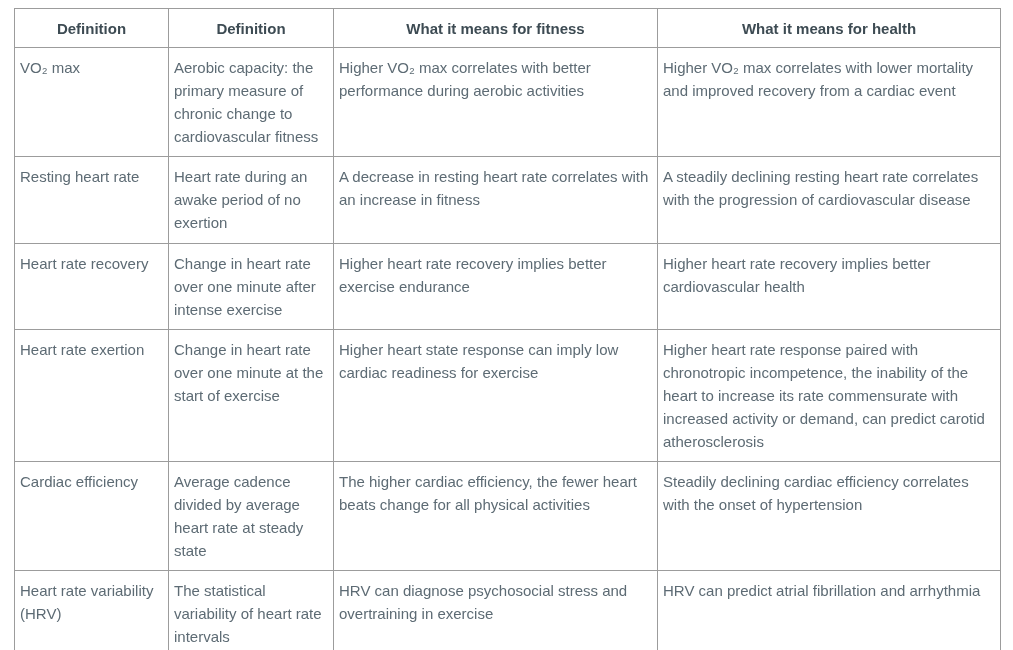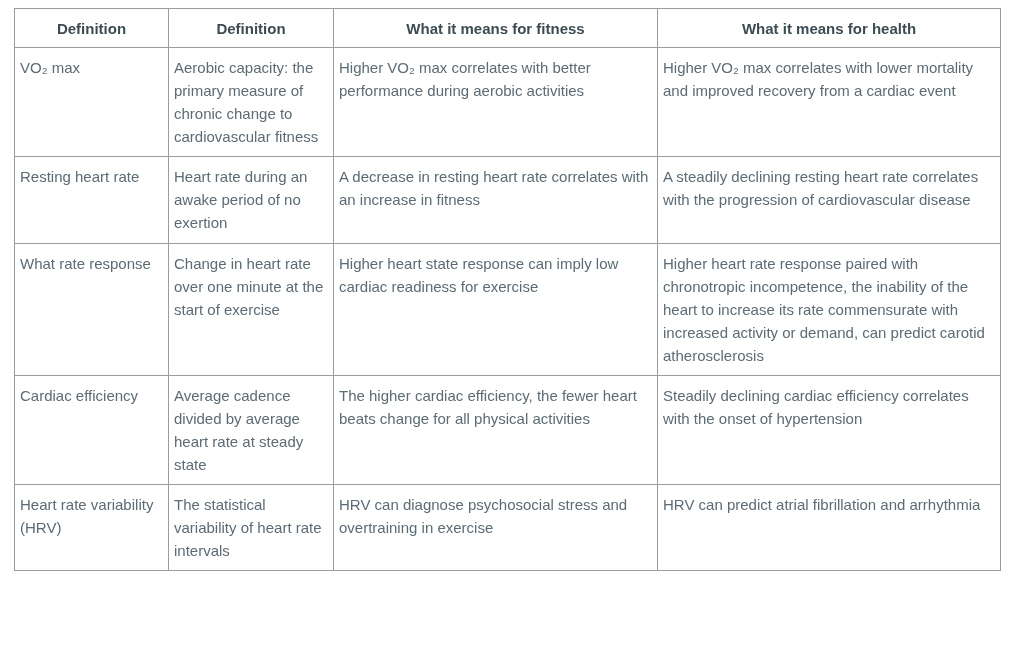--- a/index.html
+++ b/index.html
@@ -80,22 +80,28 @@
         <td>Aerobic capacity: the primary measure of chronic change to cardiovascular fitness</td>
         <td>Higher VO₂ max correlates with better performance during aerobic activities</td>
         <td>Higher VO₂ max correlates with lower mortality and improved recovery from a cardiac event</td>
       </tr>
       <tr class="row-1">
         <td>Resting heart rate</td>
         <td>Heart rate during an awake period of no exertion</td>
         <td>A decrease in resting heart rate correlates with an increase in fitness</td>
         <td>A steadily declining resting heart rate correlates with the progression of cardiovascular disease</td>
       </tr>
+      <tr class="row-2">
+        <td>Heart rate recovery</td>
+        <td>Change in heart rate over one minute after intense exercise</td>
+        <td>Higher heart rate recovery implies better exercise endurance</td>
+        <td>Higher heart rate recovery implies better cardiovascular health</td>
+      </tr>
       <tr class="row-3">
-        <td>What rate response</td>
+        <td>Heart rate exertion</td>
         <td>Change in heart rate over one minute at the start of exercise</td>
         <td>Higher heart state response can imply low cardiac readiness for exercise</td>
         <td>Higher heart rate response paired with chronotropic incompetence, the inability of the heart to increase its rate commensurate with increased activity or demand, can predict carotid atherosclerosis</td>
       </tr>
       <tr class="row-4">
         <td>Cardiac efficiency</td>
         <td>Average cadence divided by average heart rate at steady state</td>
         <td>The higher cardiac efficiency, the fewer heart beats change for all physical activities</td>
         <td>Steadily declining cardiac efficiency correlates with the onset of hypertension</td>
       </tr>

